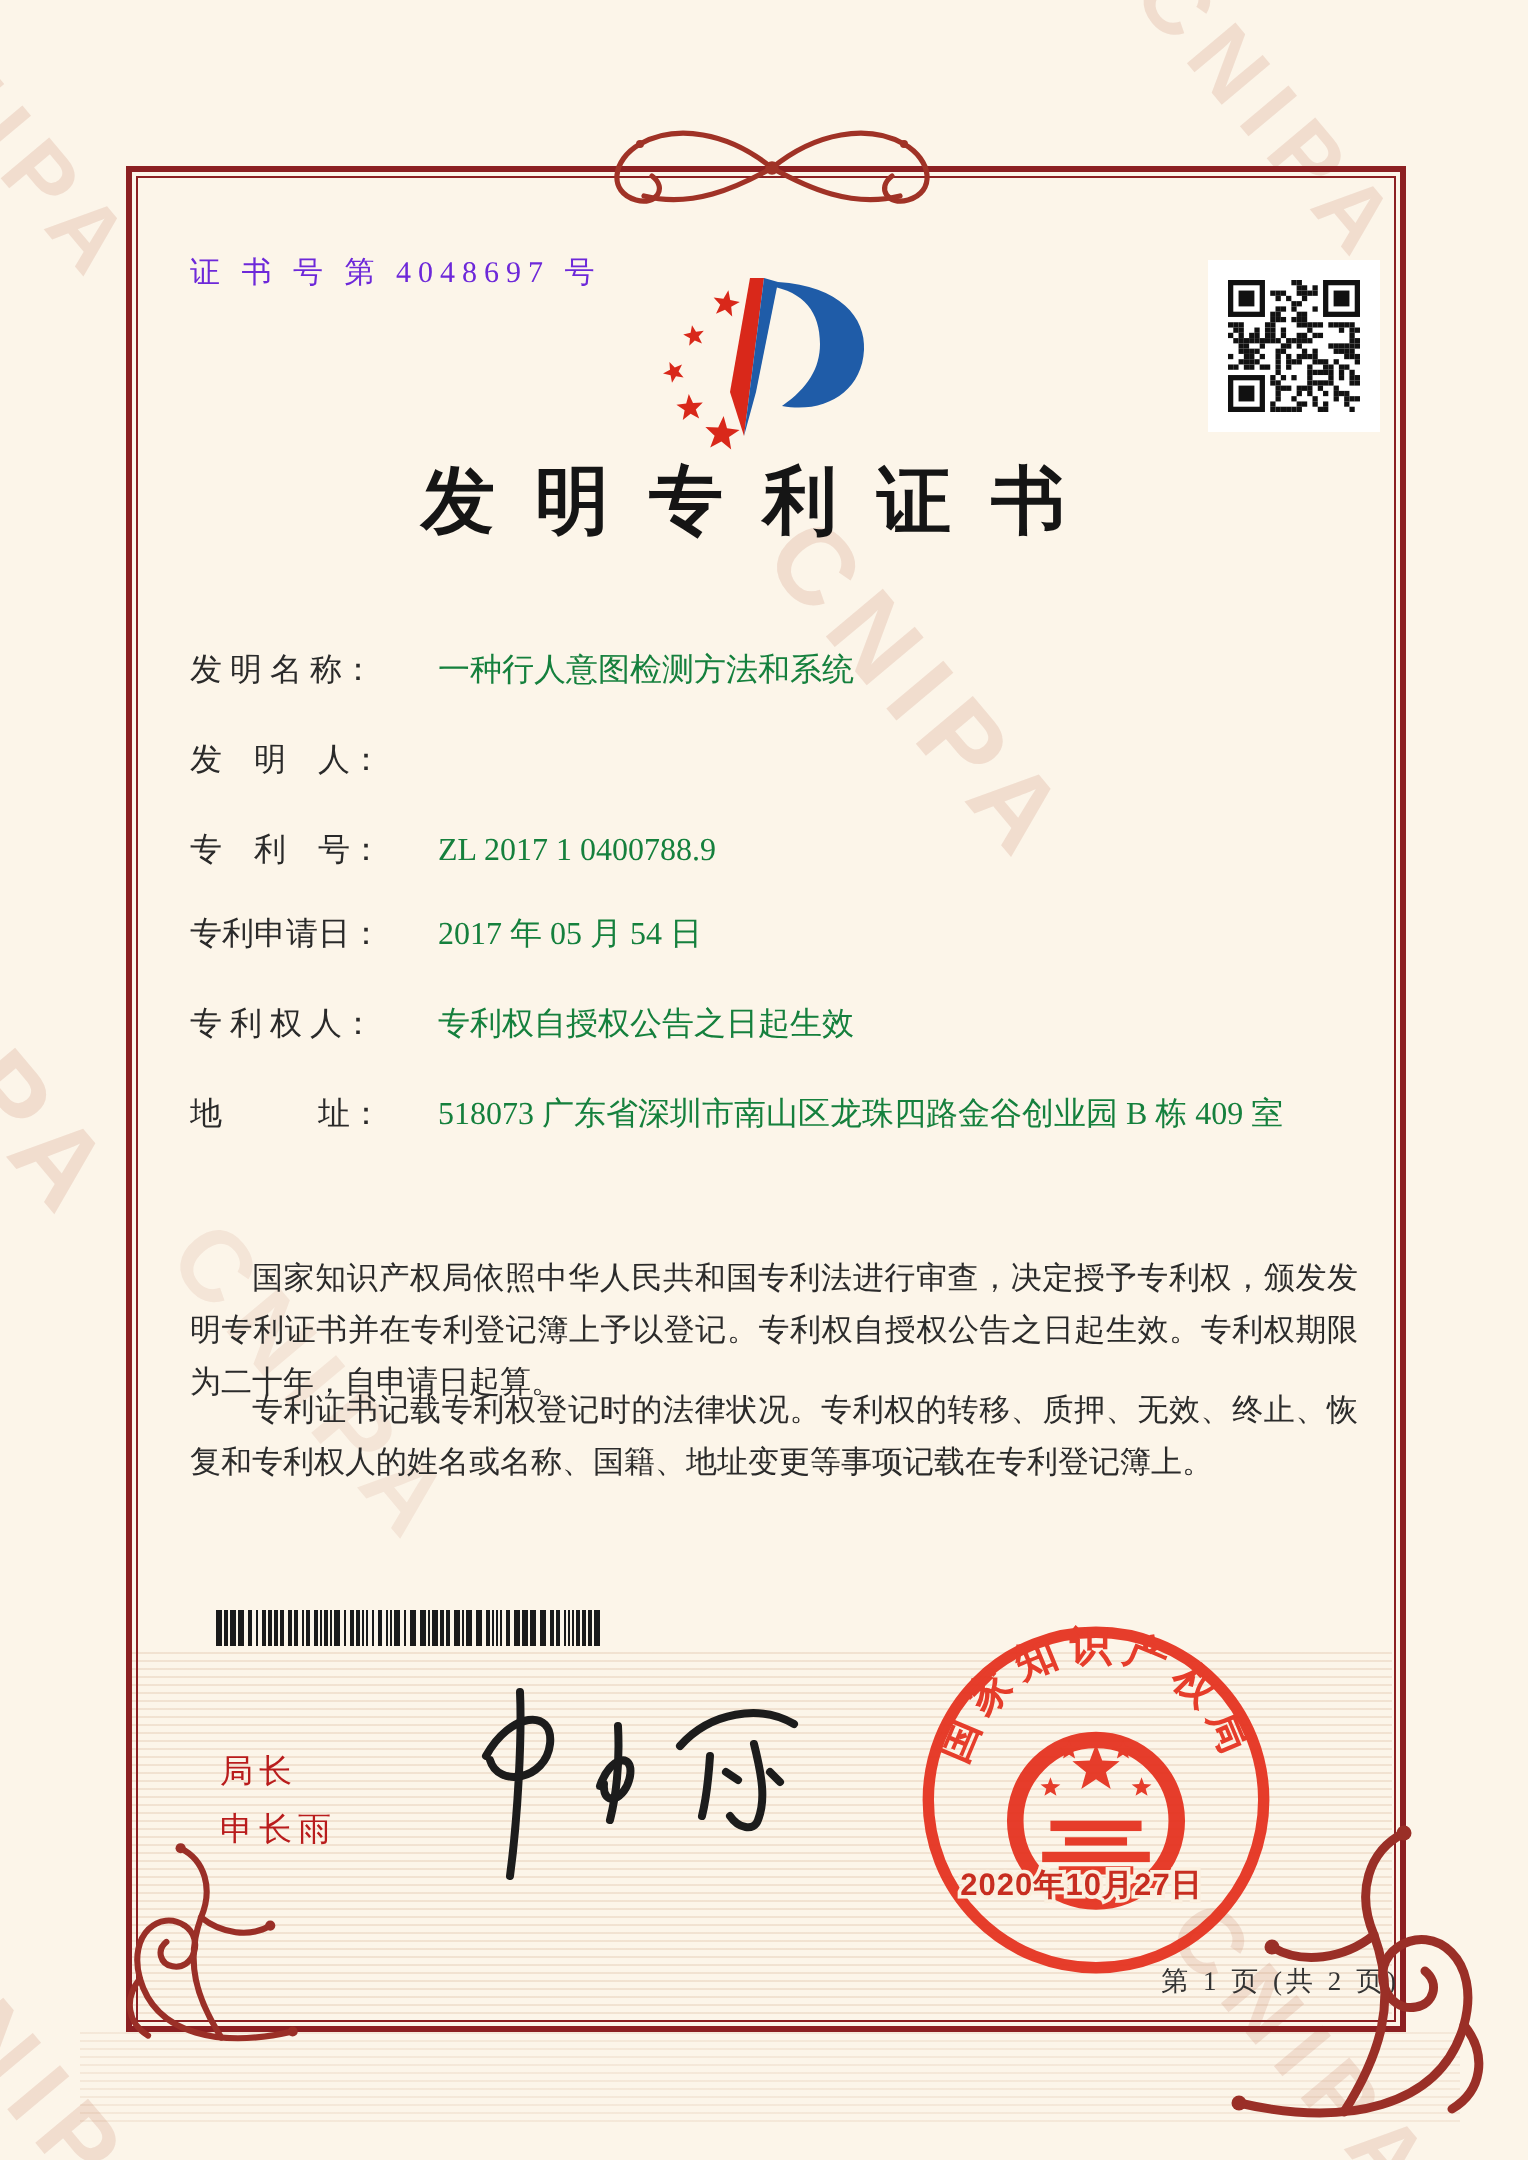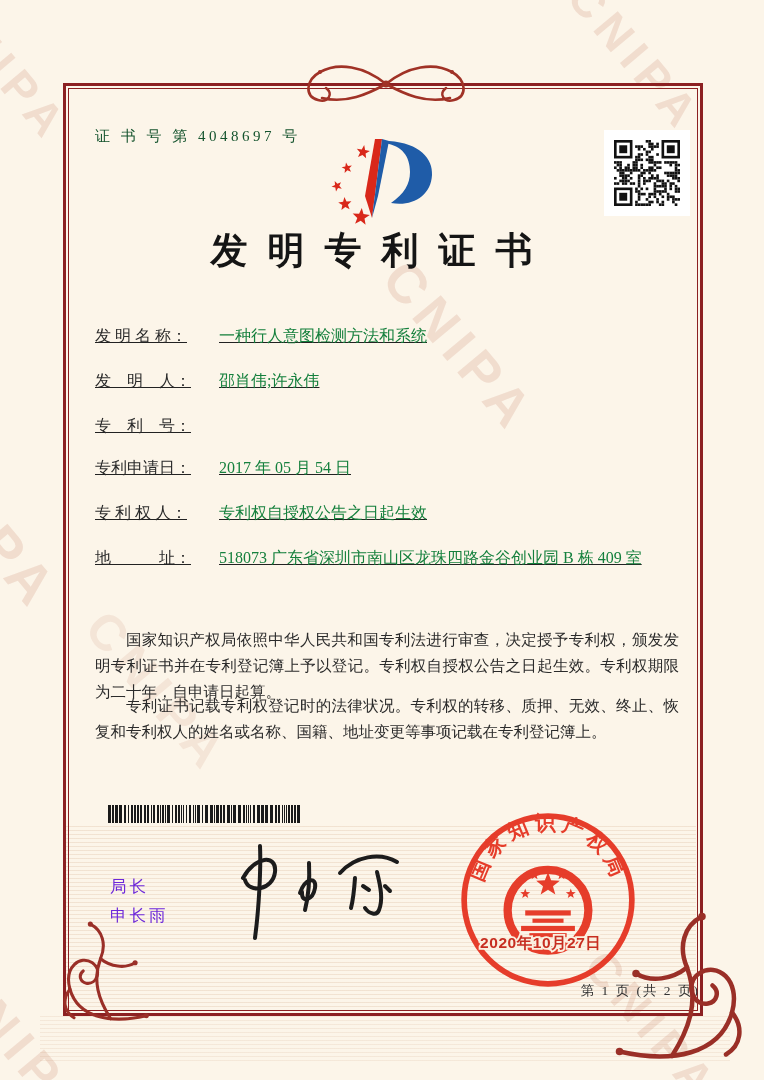--- a/index.html
+++ b/index.html
@@ -16,37 +16,37 @@
   .wavy{position:absolute;z-index:0;
         background:repeating-linear-gradient(to bottom,rgba(193,141,101,0.18) 0 1px,rgba(0,0,0,0) 1px 4px);}
 
   
   .frame{position:absolute;left:63px;top:83px;width:634px;height:927px;
          border:3px solid #8c2022;z-index:1;}
   .frame-inner{position:absolute;inset:2px;border:1px solid #8c2022;}
 
   .abs{position:absolute;z-index:2;}
 
-  #cert-no{left:95px;top:127px;font-size:15px;letter-spacing:3.5px;color:#14532d;}
+  #cert-no{left:95px;top:127px;font-size:15px;letter-spacing:3.5px;color:#6d28d9;}
   #title{left:63px;top:226px;width:617px;text-align:center;font-size:37px;font-weight:700;
          letter-spacing:20px;text-indent:20px;color:#151515;}
 
-  .row{left:95px;width:585px;display:flex;align-items:flex-start;font-size:16px;line-height:24px;text-decoration:underline;}
+  .row{left:95px;width:585px;display:flex;align-items:flex-start;font-size:16px;line-height:24px;}
   .lab{display:inline-block;white-space:pre;flex:0 0 124px;color:#2a2a2a;}
   .val{flex:1;color:#15803d;}
 
   .para{left:95px;width:584px;font-size:15.5px;line-height:26px;text-indent:2em;
         text-align:justify;color:#2b2b2b;}
 
   #page-num{left:63px;top:982px;width:637px;text-align:right;font-size:13.5px;letter-spacing:2px;color:#333;}
   #foot-note{left:0;top:1030px;width:764px;text-align:center;font-size:15px;
              font-style:italic;letter-spacing:3px;color:#333;z-index:2;}
 
   #sig-block{left:110px;top:872px;font-family:"Liberation Sans","DejaVu Sans",sans-serif;
-             font-size:16.5px;letter-spacing:3px;color:#6d28d9;line-height:29px;}
+             font-size:16.5px;letter-spacing:3px;color:#b91c1c;line-height:29px;}
 
   #qr-box{left:604px;top:130px;width:86px;height:86px;background:#ffffff;z-index:2;}
   #qr-box svg{position:absolute;left:10px;top:10px;}
 
   #seal{left:460px;top:812px;width:176px;height:176px;z-index:5;opacity:0.93;}
   .orn{z-index:3;}
 </style>
 </head>
 <body>
 
@@ -340,24 +340,24 @@
   </div>
 
   <div class="abs" id="title">发明专利证书</div>
 
   <div class="abs row" style="top:324px">
     <span class="lab">发 明 名 称：</span>
     <span class="val">一种行人意图检测方法和系统</span>
   </div>
   <div class="abs row" style="top:369px">
     <span class="lab">发　明　人：</span>
-    <span class="val">邵肖伟;许永伟</span>
   </div>
   <div class="abs row" style="top:414px">
     <span class="lab">专　利　号：</span>
+    <span class="val">ZL 2017 1 0400788.9</span>
   </div>
   <div class="abs row" style="top:456px">
     <span class="lab">专利申请日：</span>
     <span class="val">2017 年 05 月 54 日</span>
   </div>
   <div class="abs row" style="top:501px">
     <span class="lab">专 利 权 人：</span>
     <span class="val">专利权自授权公告之日起生效</span>
   </div>
   <div class="abs row" style="top:546px">

